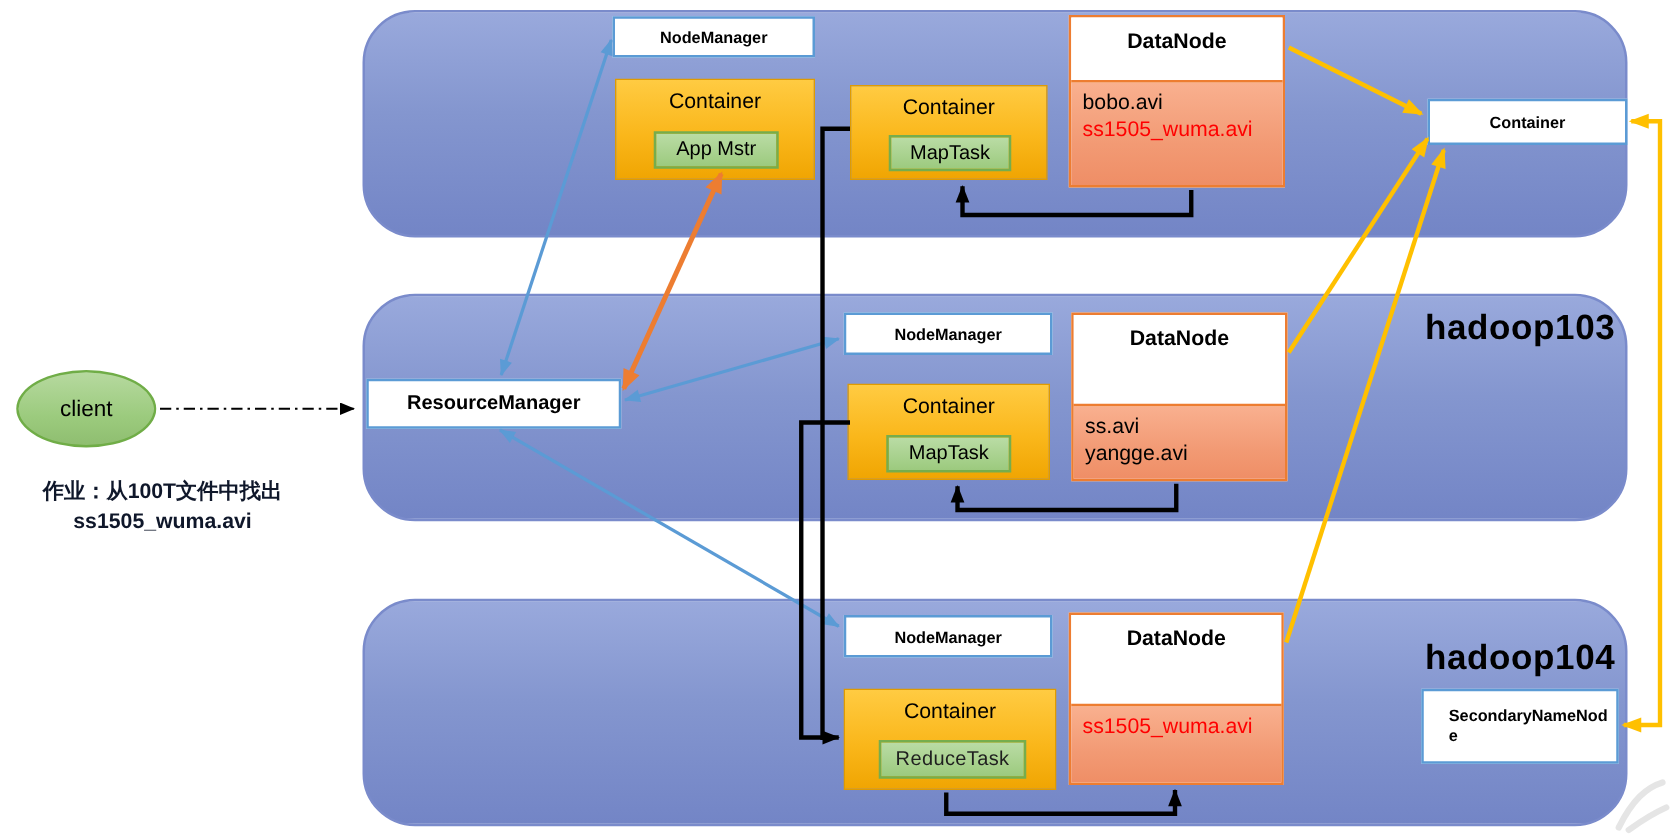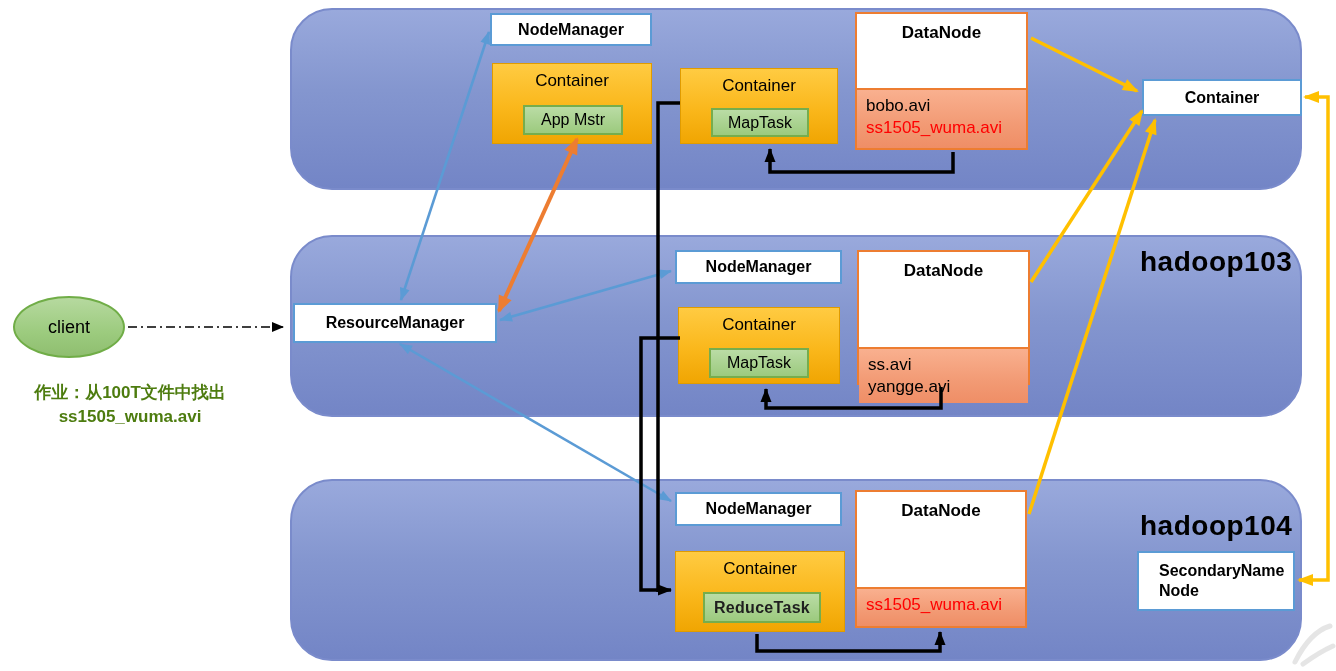--- a/index.html
+++ b/index.html
@@ -12,59 +12,59 @@
     border-radius:42px; box-sizing:border-box;
     background:linear-gradient(180deg,#99A9DC 0%,#8496CF 45%,#7385C6 100%);
     border:2px solid #7A8BCB;
   }
   .host-title {
     position:absolute; font-size:28px; font-weight:bold; letter-spacing:0.5px;
   }
   .wbox {
     position:absolute; background:#ffffff; border:2px solid #5B9BD5; box-sizing:border-box;
     display:flex; align-items:center; justify-content:center;
-    font-weight:bold; font-size:16px;
+    font-weight:bold; font-size:13px;
   }
   .cbox {
     position:absolute; box-sizing:border-box;
     background:linear-gradient(180deg,#FFCB42 0%,#FAB71B 55%,#F0A502 100%);
     border:1px solid #E09B00; text-align:center;
   }
   .ctitle { font-size:17px; margin-top:7px; }
   .task {
     position:absolute; box-sizing:border-box;
     background:linear-gradient(180deg,#BADCA5 0%,#9CCA7E 100%);
     border:2px solid #76AD4D;
     display:flex; align-items:center; justify-content:center; font-size:16px;
   }
-  .task-light { font-weight:bold; color:#1f1f1f; letter-spacing:0.3px; }
+  .task-light { font-weight:normal; color:#1f1f1f; letter-spacing:0.3px; }
   .dnode {
     position:absolute; box-sizing:border-box; border:2px solid #ED7D31;
-    background:#ffffff; display:flex; flex-direction:column;gap:24px;
+    background:#ffffff; display:flex; flex-direction:column;
   }
   .dhead {
     flex:0 0 auto; display:flex; align-items:flex-start; justify-content:center;
     font-weight:bold; font-size:17px; padding-top:9px; background:#ffffff;
   }
   .dbody {
     flex:1 1 auto; background:linear-gradient(180deg,#F9B08F 0%,#F29A74 60%,#EF8E66 100%);
     border-top:2px solid #ED7D31; padding:5px 9px; font-size:17px; line-height:1.3;
     text-align:left; word-break:break-all;
   }
   .red { color:#FF0000; }
   .client-ellipse {
     position:absolute; left:13px; top:296px; width:112px; height:62px;
     border-radius:50%; box-sizing:border-box;
     background:linear-gradient(180deg,#B6D99F 0%,#9CCB7E 60%,#8FBE70 100%);
     border:2px solid #70AD47;
     display:flex; align-items:center; justify-content:center; font-size:18px;
   }
   .job-note {
     position:absolute; left:8px; top:381px; width:244px;
-    color:#4d7c0f; font-weight:bold; font-size:17px; line-height:1.42; text-align:center;
+    color:#0f172a; font-weight:bold; font-size:17px; line-height:1.42; text-align:center;
   }
   .job-note span { display:block; }
   #arrows { position:absolute; left:0; top:0; z-index:5; pointer-events:none; }
   .boxlayer { position:absolute; left:0; top:0; width:100%; height:100%; z-index:2; }
   .ln-blue   { stroke:#5B9BD5; stroke-width:2.6; fill:none; }
   .ln-yellow { stroke:#FFC000; stroke-width:3.5; fill:none; }
   .ln-orange { stroke:#ED7D31; stroke-width:4;   fill:none; }
   .ln-black  { stroke:#000000; stroke-width:3.5; fill:none; }
   .ln-dash   { stroke:#000000; stroke-width:1.6; fill:none; stroke-dasharray:9 4 2 4; }
   .ln-mark   { stroke:#DCDCDC; stroke-width:5;   fill:none; opacity:0.75; stroke-linecap:round; }

